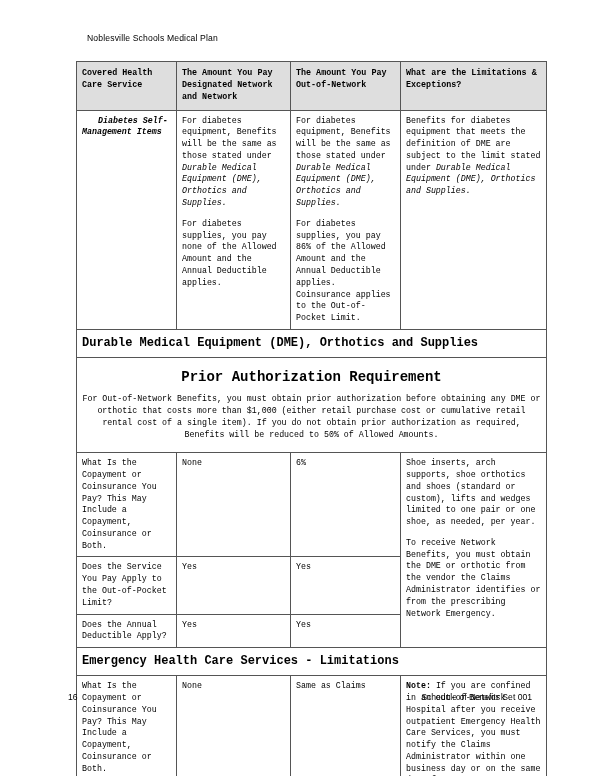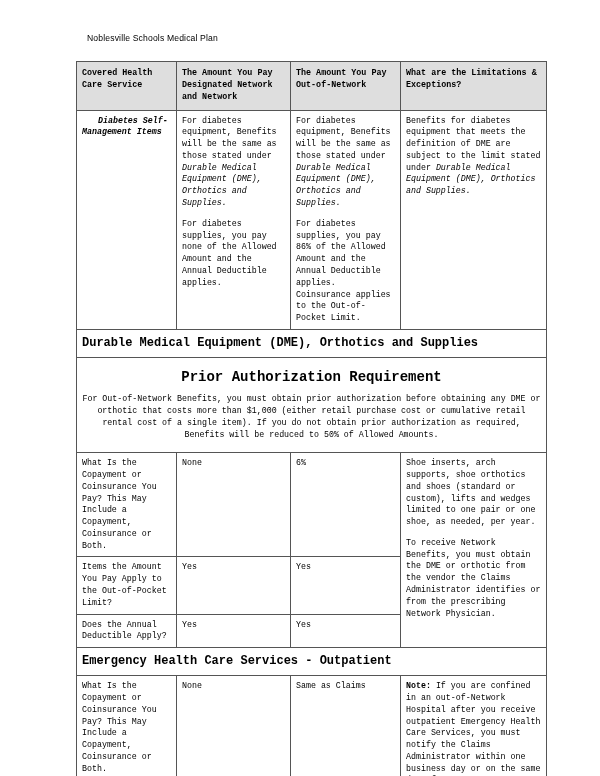--- a/index.html
+++ b/index.html
@@ -167,46 +167,50 @@
           <div class="center-body">For Out-of-Network Benefits, you must obtain prior authorization before obtaining any DME or orthotic that costs more than $1,000 (either retail purchase cost or cumulative retail rental cost of a single item). If you do not obtain prior authorization as required, Benefits will be reduced to 50% of Allowed Amounts.</div>
         </td>
       </tr>
 
       <tr>
         <td>What Is the Copayment or Coinsurance You Pay? This May Include a Copayment, Coinsurance or Both.</td>
         <td>None</td>
         <td>6%</td>
         <td rowspan="3">
           <p class="para">Shoe inserts, arch supports, shoe orthotics and shoes (standard or custom), lifts and wedges limited to one pair or one shoe, as needed, per year.</p>
-          <p class="para">To receive Network Benefits, you must obtain the DME or orthotic from the vendor the Claims Administrator identifies or from the prescribing Network Physician.</p>
-        </td>
-      </tr>
-
-      <tr>
-        <td>Items the Amount You Pay Apply to the Out-of-Pocket Limit?</td>
+          <p class="para">To receive Network Benefits, you must obtain the DME or orthotic from the vendor the Claims Administrator identifies or from the prescribing Network Emergency.</p>
+        </td>
+      </tr>
+
+      <tr>
+        <td>Does the Service You Pay Apply to the Out-of-Pocket Limit?</td>
         <td>Yes</td>
         <td>Yes</td>
       </tr>
 
       <tr>
         <td>Does the Annual Deductible Apply?</td>
         <td>Yes</td>
         <td>Yes</td>
       </tr>
 
       <tr class="section-row">
-        <td colspan="4">Emergency Health Care Services - Outpatient</td>
+        <td colspan="4">Emergency Health Care Services - Limitations</td>
       </tr>
 
       <tr>
         <td>What Is the Copayment or Coinsurance You Pay? This May Include a Copayment, Coinsurance or Both.</td>
         <td>None</td>
         <td>Same as Claims</td>
         <td>
           <p class="para"><span class="bold">Note:</span><span> If you are confined in an out-of-Network Hospital after you receive outpatient Emergency Health Care Services, you must notify the Claims Administrator within one business day or on the same day of</span></p>
         </td>
       </tr>
 
     </tbody>
   </table>
 
+  <div class="footer">
+    <span class="footer-page">16</span>
+    <span class="footer-right">Schedule of Benefits Set 001</span>
+  </div>
 
 </div>
 
 </body></html>

